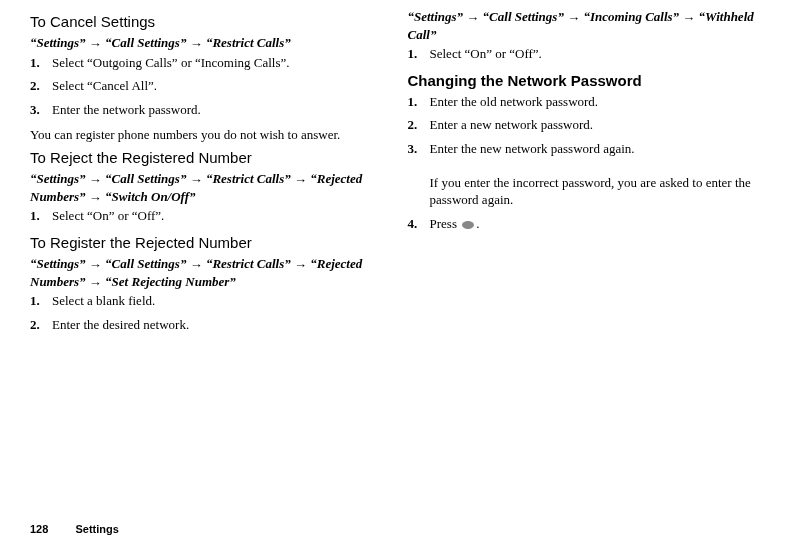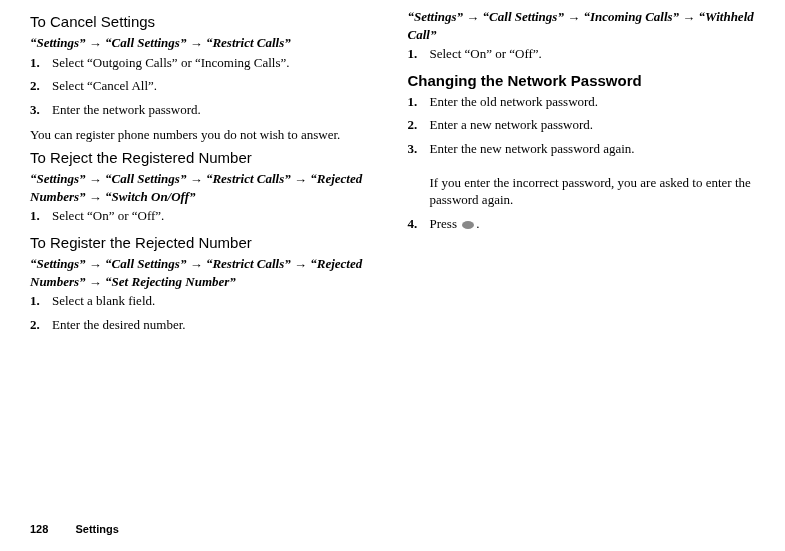--- a/index.html
+++ b/index.html
@@ -103,21 +103,21 @@
     <div class="section-title">To Reject the Registered Number</div>
     <div class="nav-path">“Settings” → “Call Settings” → “Restrict Calls” → “Rejected Numbers” → “Switch On/Off”</div>
     <ol class="steps">
       <li>Select “On” or “Off”.</li>
     </ol>
 
     <div class="section-title">To Register the Rejected Number</div>
     <div class="nav-path">“Settings” → “Call Settings” → “Restrict Calls” → “Rejected Numbers” → “Set Rejecting Number”</div>
     <ol class="steps">
       <li>Select a blank field.</li>
-      <li>Enter the desired number.</li>
+      <li>Enter the desired network.</li>
     </ol>
 
   </div>
 
   <div class="col">
 
     <div class="nav-path">“Settings” → “Call Settings” → “Incoming Calls” → “Withheld Call”</div>
     <ol class="steps">
       <li>Select “On” or “Off”.</li>
     </ol>

